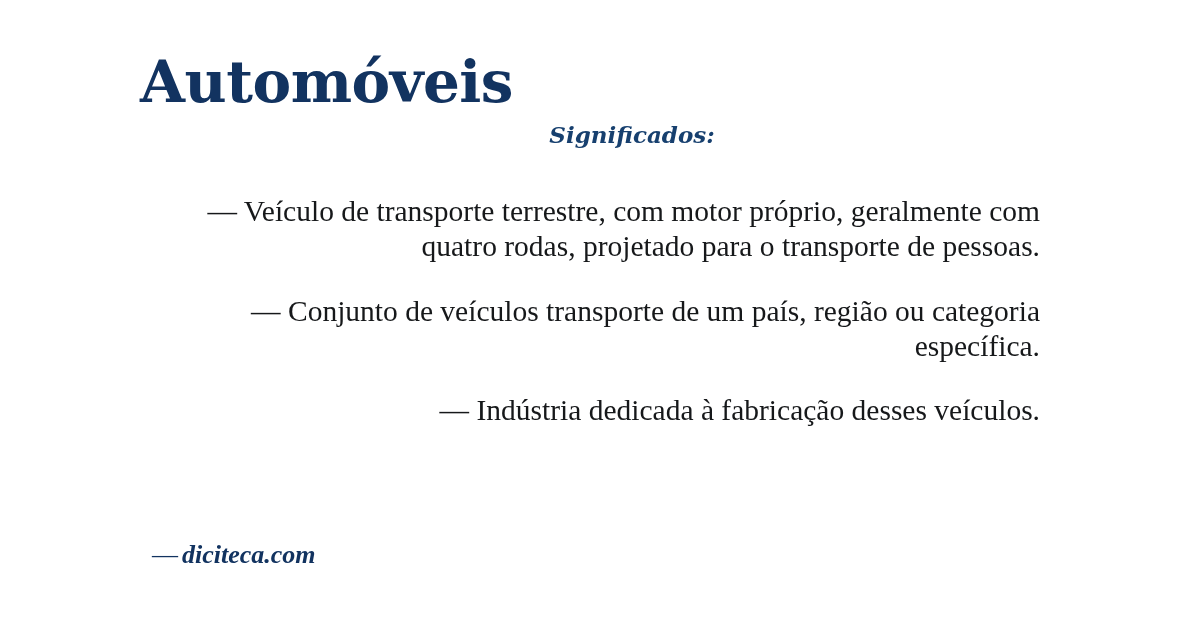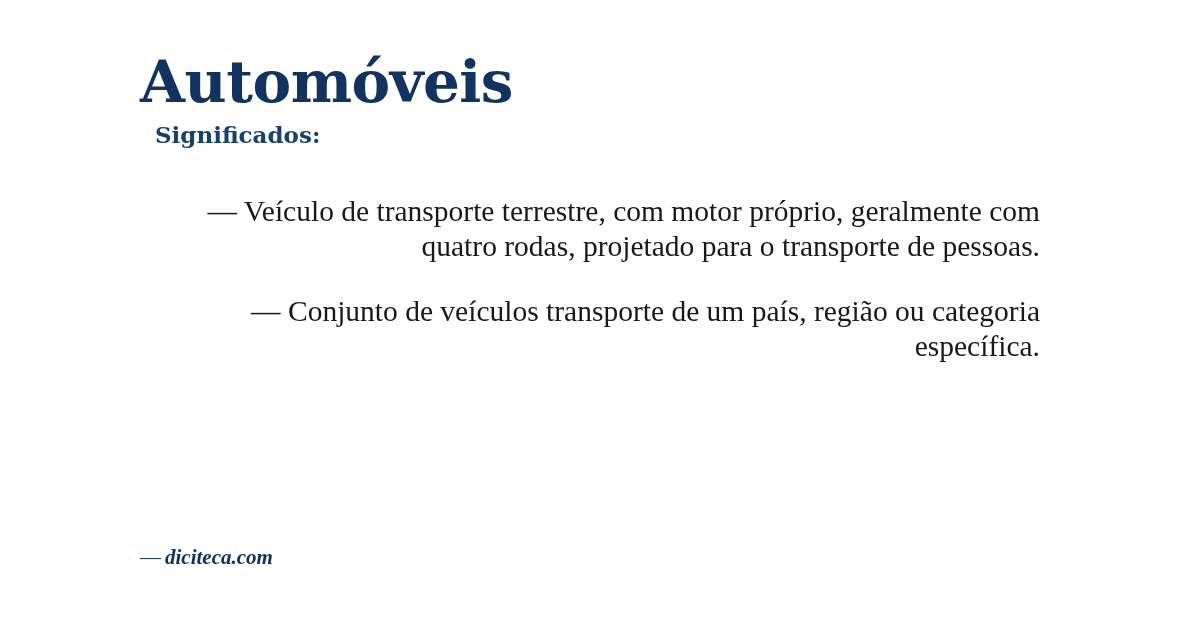--- a/index.html
+++ b/index.html
@@ -25,67 +25,70 @@
     font-weight: bold;
     font-size: 58px;
     line-height: 1.05;
     color: #123360;
     letter-spacing: -0.5px;
     margin: 0;
   }
   .subtitle {
     font-family: "DejaVu Serif", serif;
     font-weight: bold;
+    font-style: italic;
     font-size: 23px;
     color: #17406f;
-    margin: 8px 0 0 15px;
+    margin: 8px 0 0 8px;
+    text-align: center;
   }
   .definitions {
     margin-top: 46px;
   }
   .definition {
     display: block;
     font-family: "Liberation Serif", serif;
     font-size: 29.5px;
     line-height: 1.19;
     color: #16181a;
     margin-bottom: 20px;
     max-width: 900px;
     text-align: right;
   }
   .definition:last-child {
     margin-bottom: 0;
   }
   .footer {
     position: absolute;
-    left: 140px;
+    left: 152px;
     bottom: 58px;
     font-family: "Liberation Serif", serif;
     font-style: italic;
     font-weight: bold;
-    font-size: 21px;
+    font-size: 26px;
     color: #123360;
   }
   .footer .dash {
     font-style: normal;
     font-weight: normal;
     margin-right: 4px;
   }
 </style>
 </head>
 <body>
 
 <div class="card">
 
   <h1 class="title">Automóveis</h1>
 
   <div class="subtitle">Significados:</div>
 
   <div class="definitions">
     <p class="definition">— Veículo de transporte terrestre, com motor próprio, geralmente com quatro rodas, projetado para o transporte de pessoas.</p>
     <p class="definition">— Conjunto de veículos transporte de um país, região ou categoria específica.</p>
+    <p class="definition">— Indústria dedicada à fabricação desses veículos.</p>
   </div>
 
   <div class="footer">
     <span class="dash">—</span><span>diciteca.com</span>
   </div>
 
 </div>
 
 </body></html>

